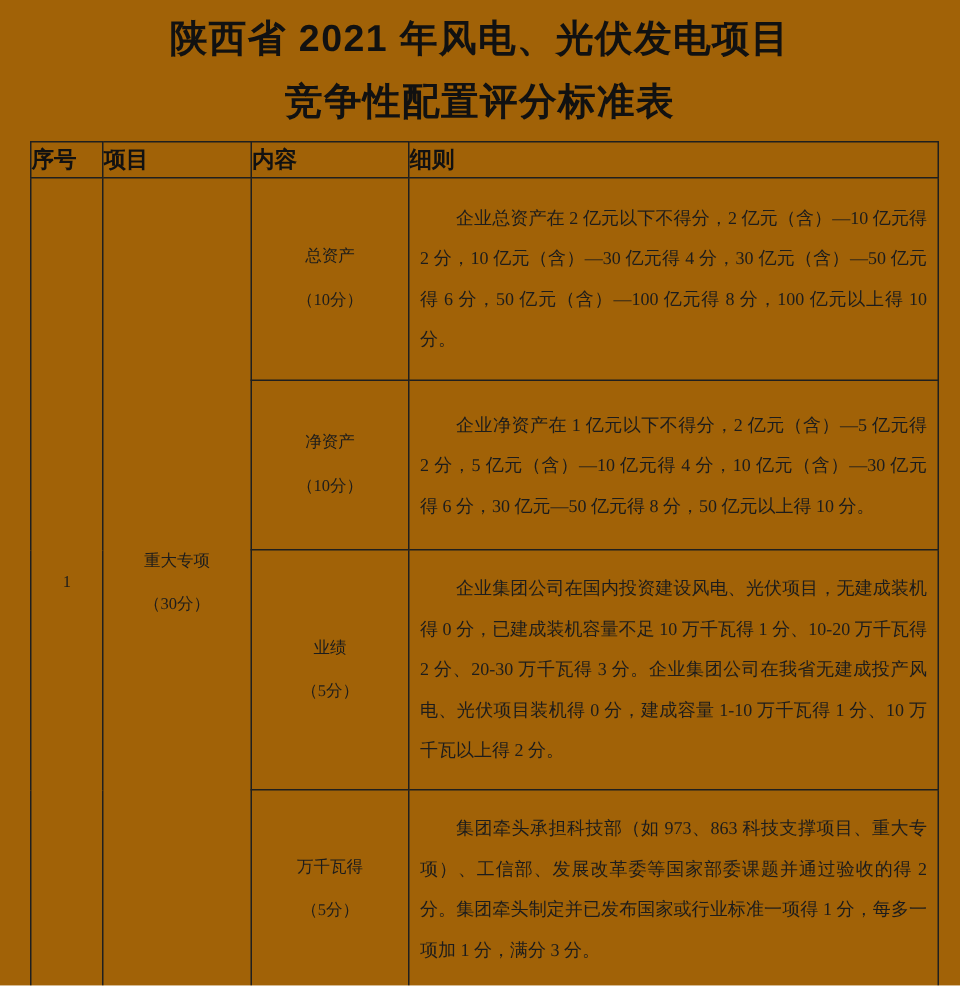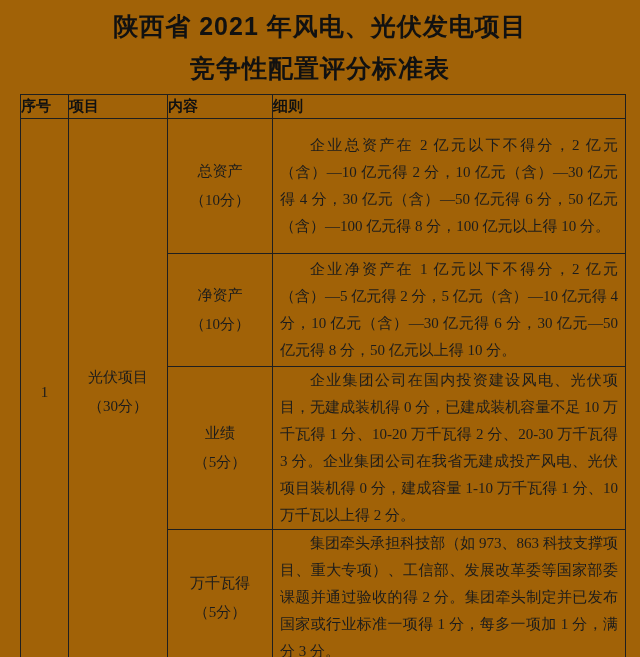--- a/index.html
+++ b/index.html
@@ -42,26 +42,26 @@
     font-weight: bold;
     font-size: 15px;
     height: 23px;
     text-align: left;
     vertical-align: middle;
     color: #111111;
   }
   td.cell-center {
     text-align: center;
     vertical-align: middle;
-    font-size: 15px;
+    font-size: 11px;
     line-height: 29px;
   }
   td.cell-detail {
     vertical-align: middle;
-    font-size: 15px;
+    font-size: 12px;
     line-height: 27px;
     text-align: justify;
     padding: 0 7px;
     margin-top: 28px;
   }
   td.cell-detail p {
     margin: 0;
     text-indent: 2em;
   }
   tr.row-h135 { height: 135px; }
@@ -89,21 +89,21 @@
         <th>序号</th>
         <th>项目</th>
         <th>内容</th>
         <th>细则</th>
       </tr>
     </thead>
     <tbody>
       <tr class="row-h135">
         <td class="cell-center" rowspan="4">1</td>
         <td class="cell-center" rowspan="4">
-          <div>光伏项目</div>
+          <div>重大专项</div>
           <div>（30分）</div>
         </td>
         <td class="cell-center">
           <div>总资产</div>
           <div>（10分）</div>
         </td>
         <td class="cell-detail">
           <p>企业总资产在 2 亿元以下不得分，2 亿元（含）—10 亿元得 2 分，10 亿元（含）—30 亿元得 4 分，30 亿元（含）—50 亿元得 6 分，50 亿元（含）—100 亿元得 8 分，100 亿元以上得 10 分。</p>
         </td>
       </tr>

